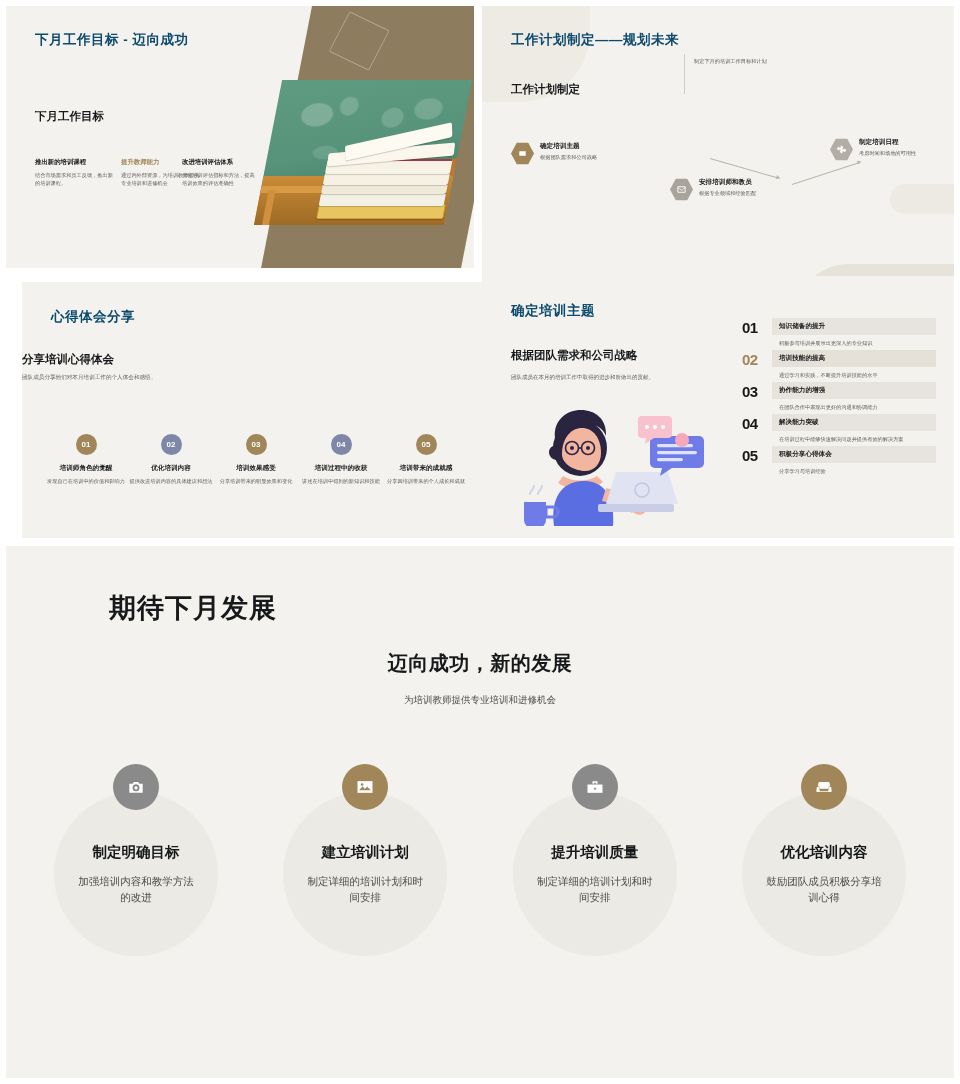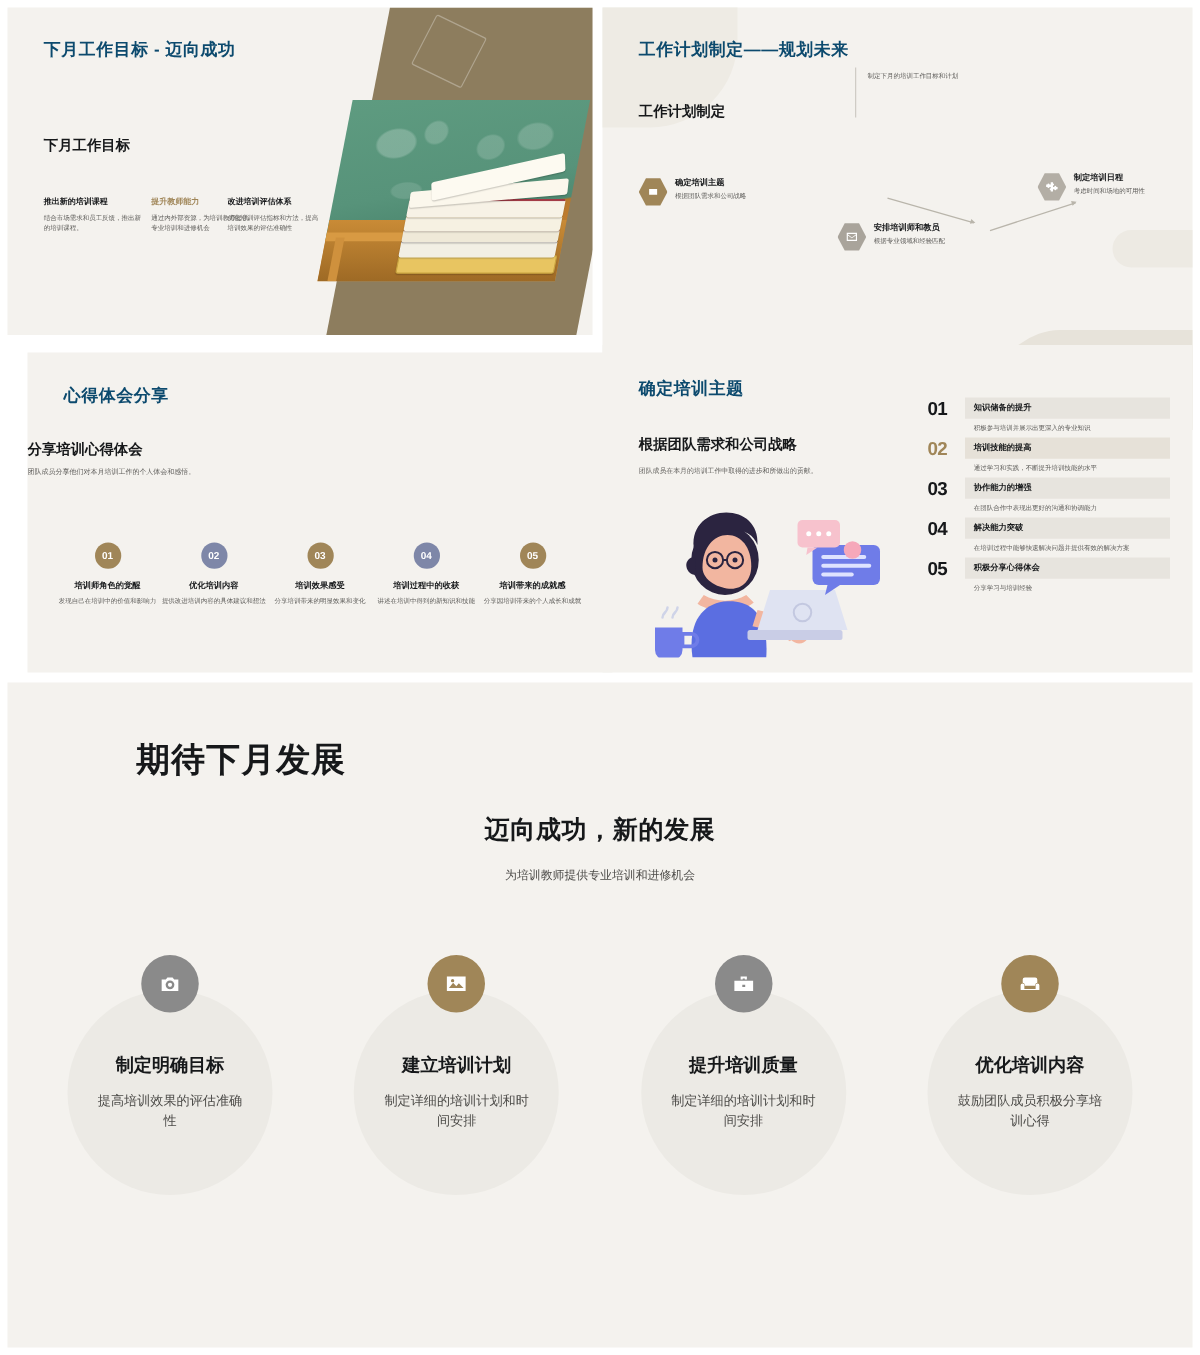--- a/index.html
+++ b/index.html
@@ -355,21 +355,21 @@
       <div class="cwrap">
         <div class="cicon" style="background:#8a8a8a;">
           <svg viewBox="0 0 24 24">
               <path d="M4 8h4l1.5-2h5L16 8h4v11H4z"></path>
               <circle cx="12" cy="13" r="4.2" fill="#8a8a8a"></circle>
               <circle cx="12" cy="13" r="2" fill="#ffffff"></circle>
             </svg>
         </div>
         <div class="circ">
           <h3>制定明确目标</h3>
-          <p>提高培训效果的评估准确性</p>
+          <p>加强培训内容和教学方法的改进</p>
         </div>
       </div>
 
       <div class="cwrap">
         <div class="cicon" style="background:#a08658;">
           <svg viewBox="0 0 24 24">
               <path d="M3 5h18v14H3z"></path>
               <path d="M5 16l4-5 3 3.5 2.5-3L19 16z" fill="#a08658"></path>
               <circle cx="8.5" cy="9" r="1.6" fill="#a08658"></circle>
             </svg>

